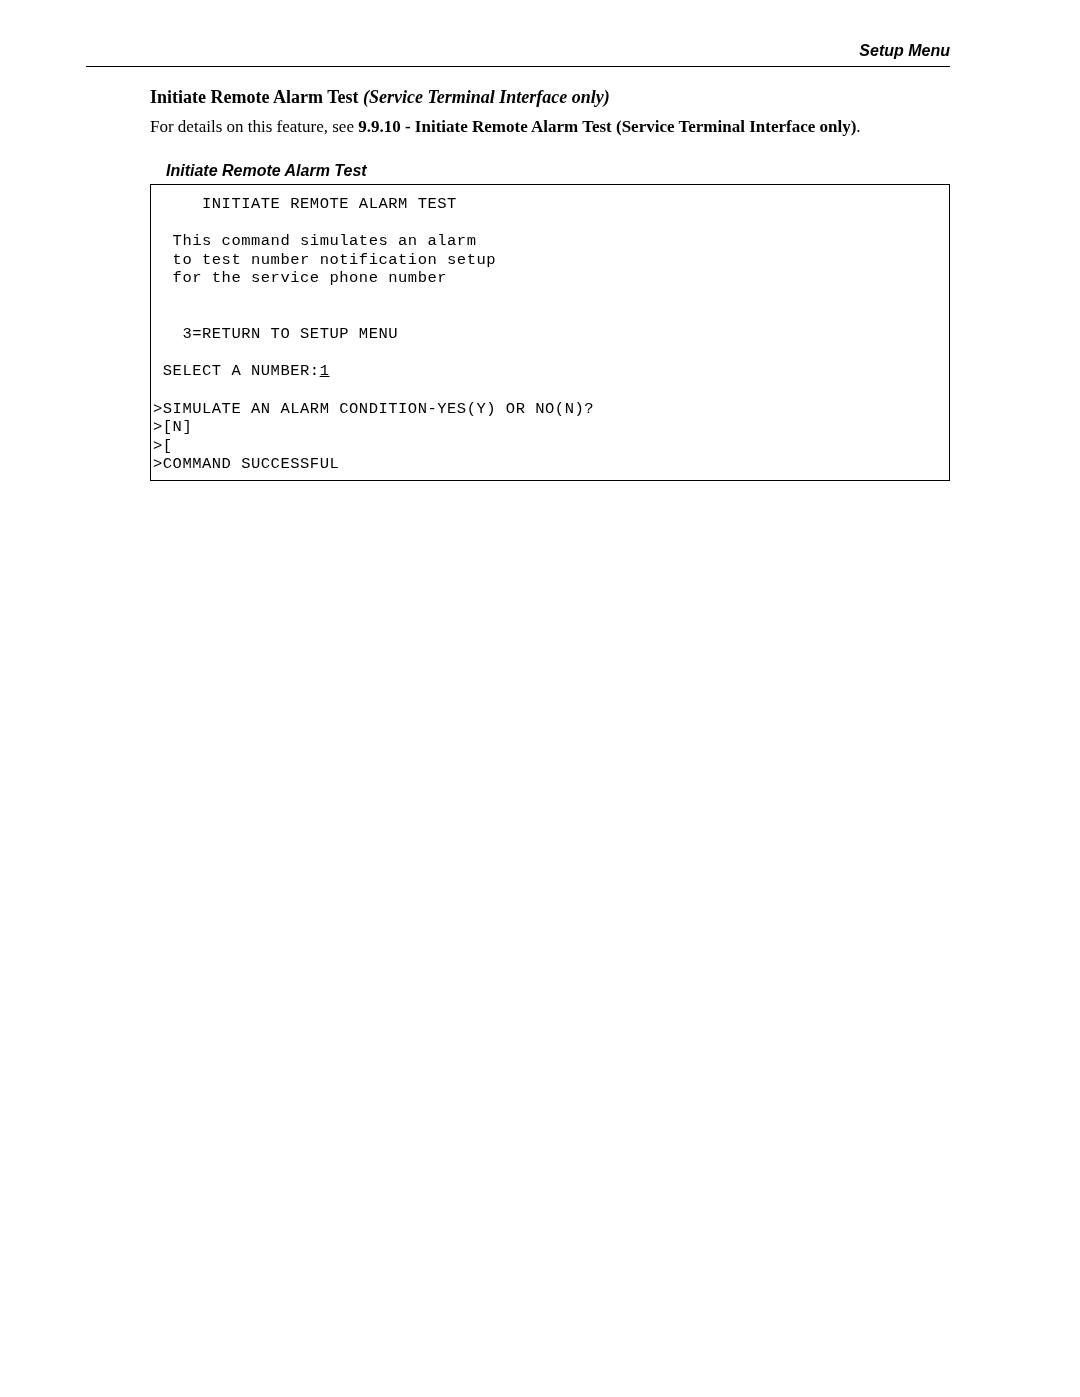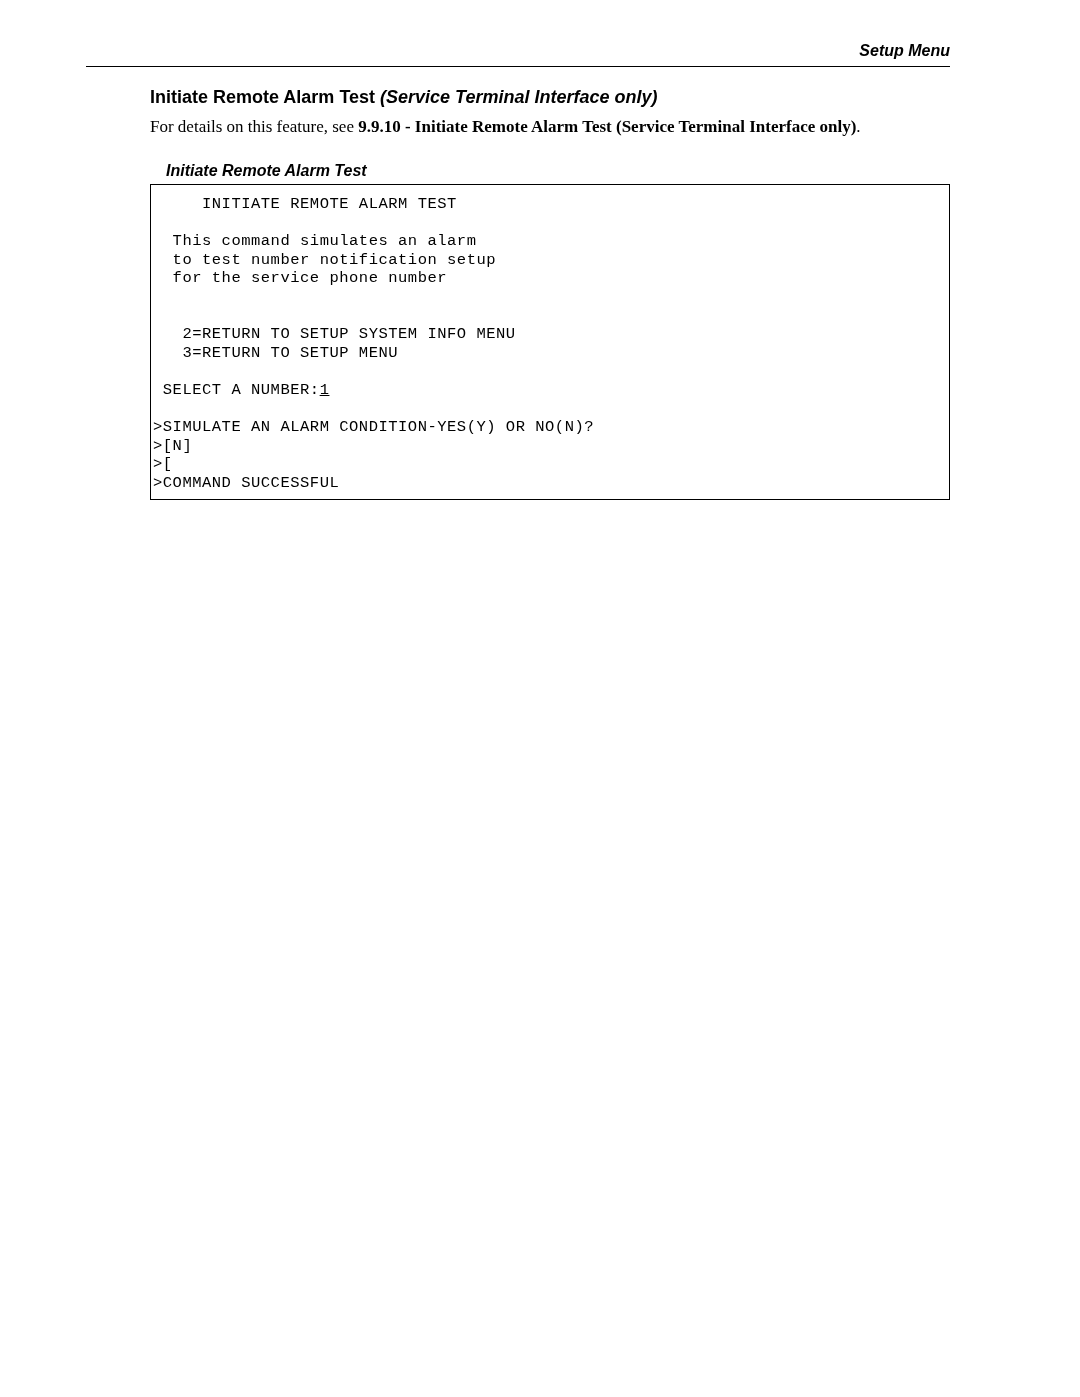--- a/index.html
+++ b/index.html
@@ -27,21 +27,21 @@
     font-family: Arial, Helvetica, sans-serif;
     font-weight: bold;
     font-style: italic;
     font-size: 16px;
   }
   .content {
     padding-left: 64px;
     padding-top: 20px;
   }
   .section-title {
-    font-family: Liberation Sans, sans-serif;
+    font-family: Liberation Serif, serif;
     font-weight: bold;
     font-size: 18px;
   }
   .section-title .italic {
     font-style: italic;
   }
   .para {
     font-family: Georgia, "New Century Schoolbook", serif;
     font-size: 17px;
     line-height: 1.3;
@@ -102,20 +102,20 @@
 
     <div class="para">
       <span>For details on this feature, see </span><span class="bold">9.9.10 - Initiate Remote Alarm Test (Service Terminal Interface only)</span><span>.</span>
     </div>
 
     <div class="box-title">Initiate Remote Alarm Test</div>
 
     <div class="terminal-box"><div>     INITIATE REMOTE ALARM TEST</div>
 <div>  This command simulates an alarm</div><div>  to test number notification setup</div><div>  for the service phone number</div>
 
-<div>   2=RETURN TO SETUP SYSTEM INFO MENU</div><div>   3=RETURN TO SETUP MENU</div>
+<div>   3=RETURN TO SETUP MENU</div>
 <div><span> SELECT A NUMBER:</span><span class="underline">1</span></div>
 <div>&gt;SIMULATE AN ALARM CONDITION-YES(Y) OR NO(N)?</div><div>&gt;[N]</div><div>&gt;[</div><div>&gt;COMMAND SUCCESSFUL</div></div>
 
   </div>
 
 
 </div>
 
 </body></html>

